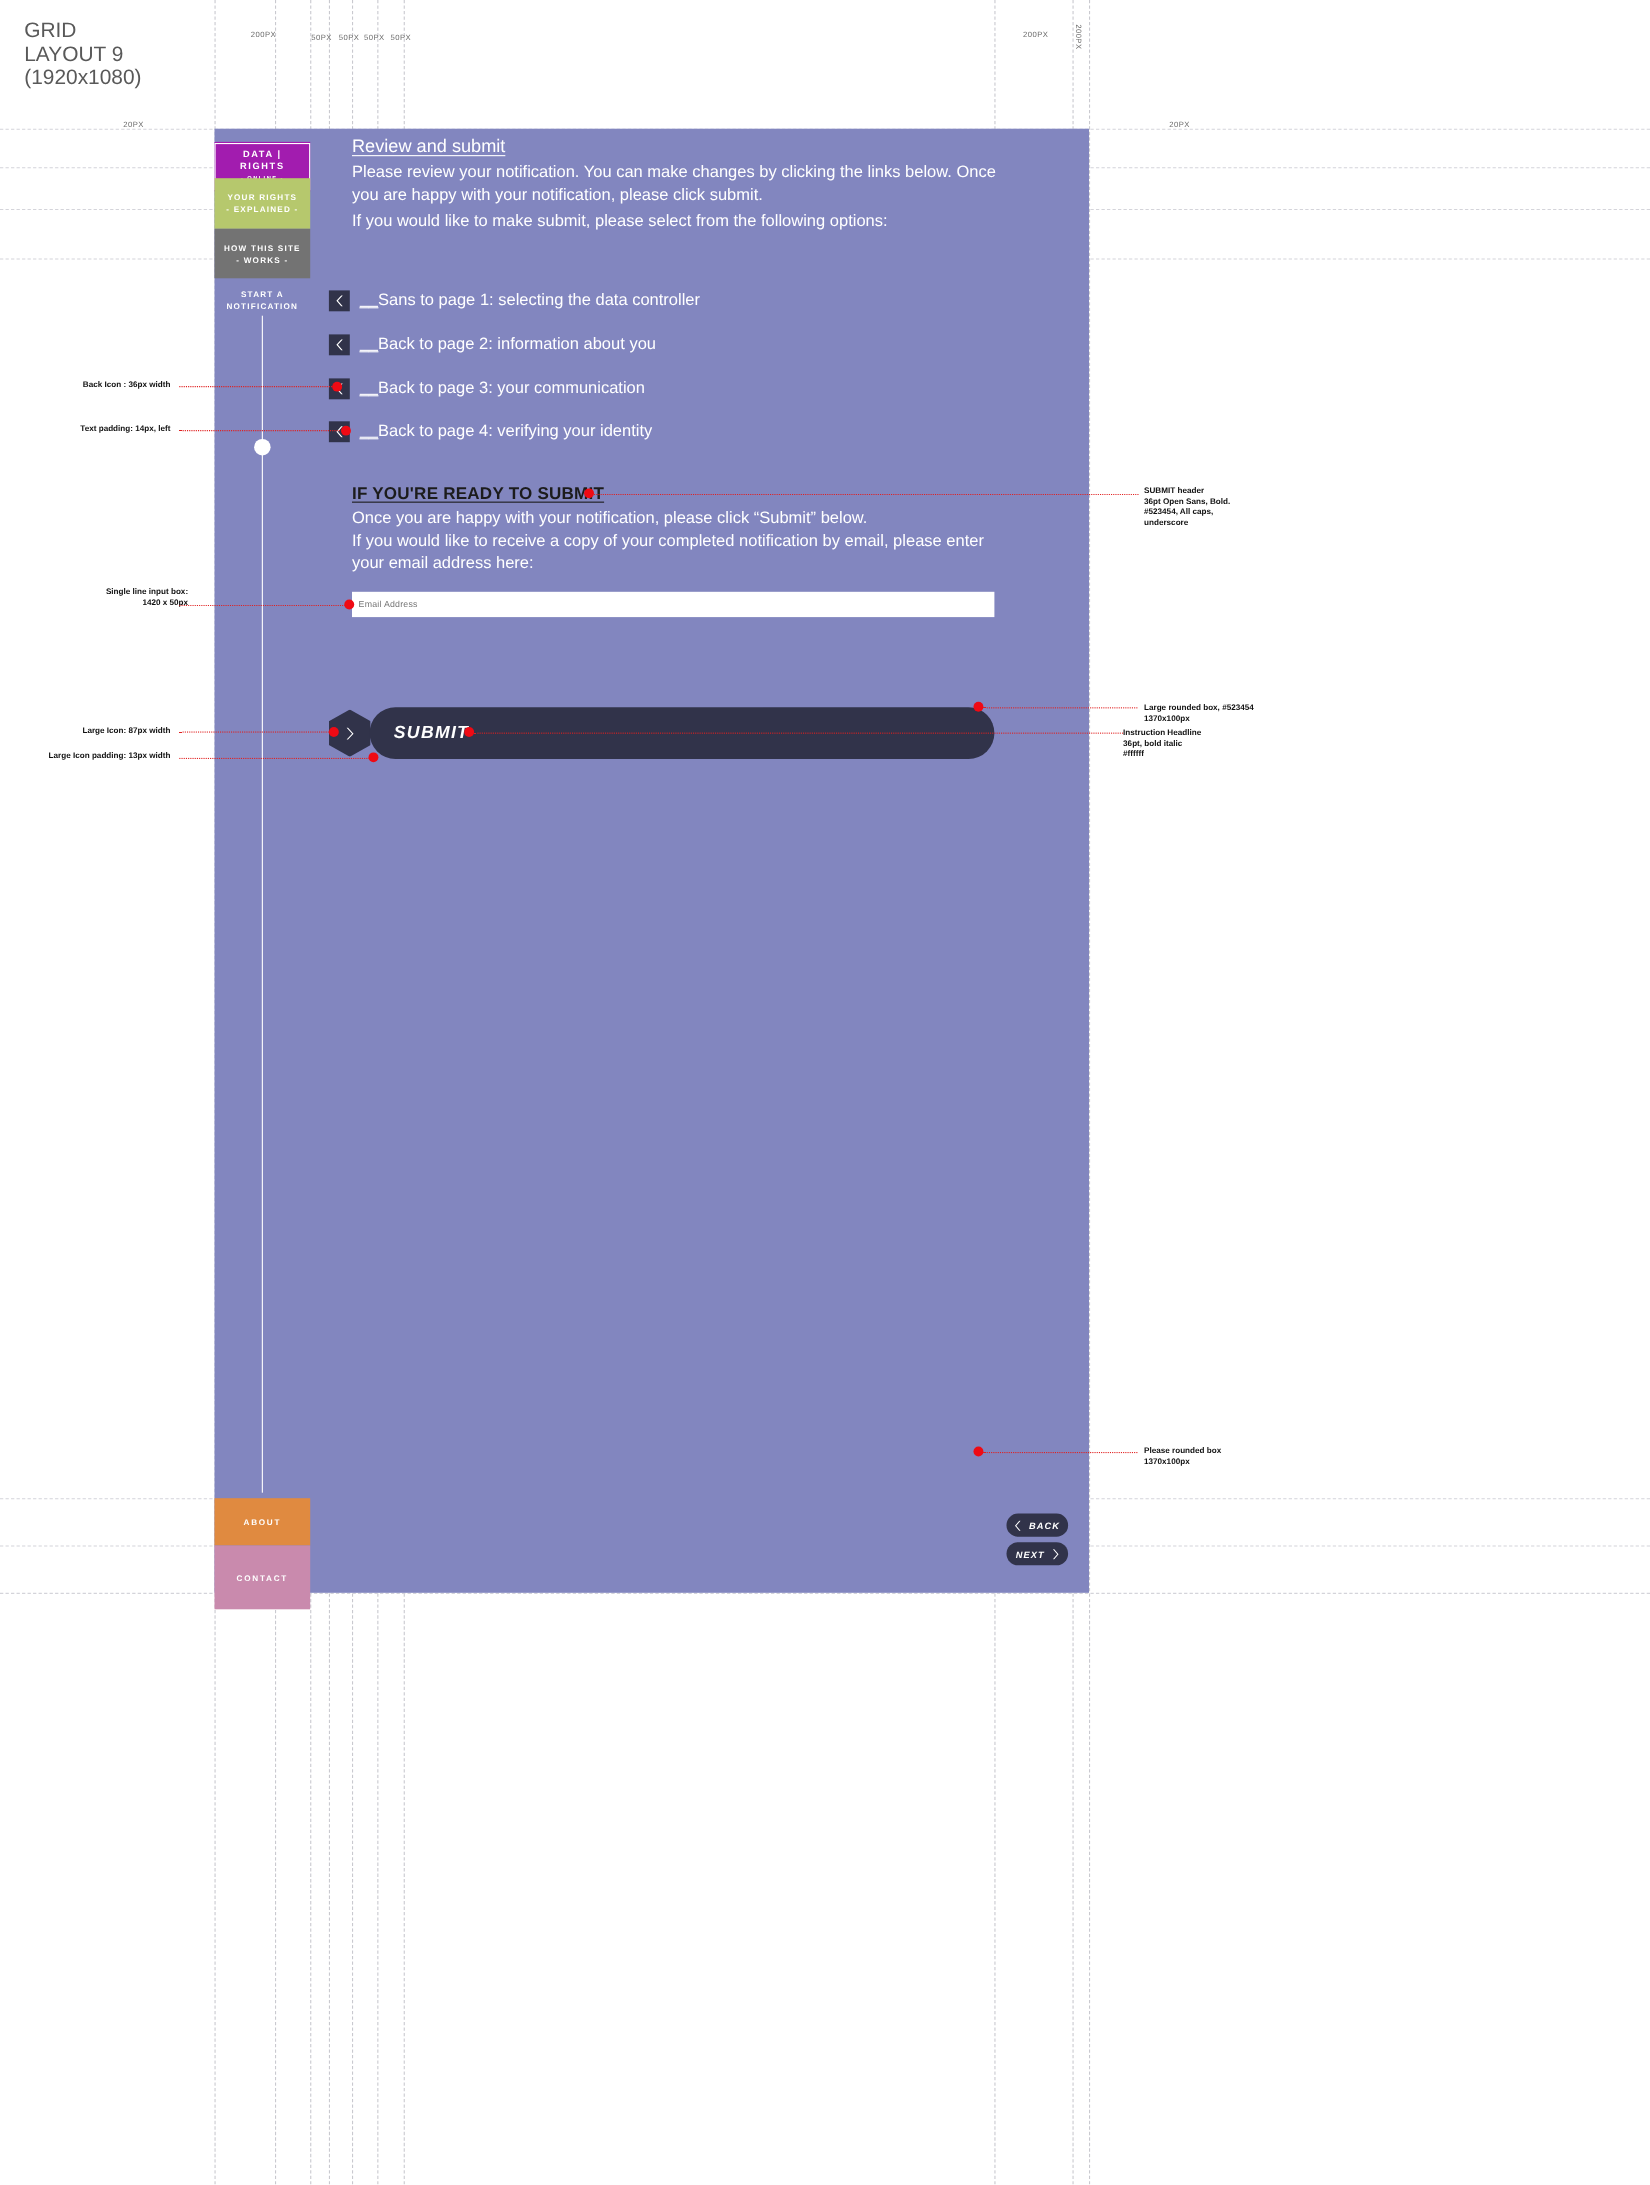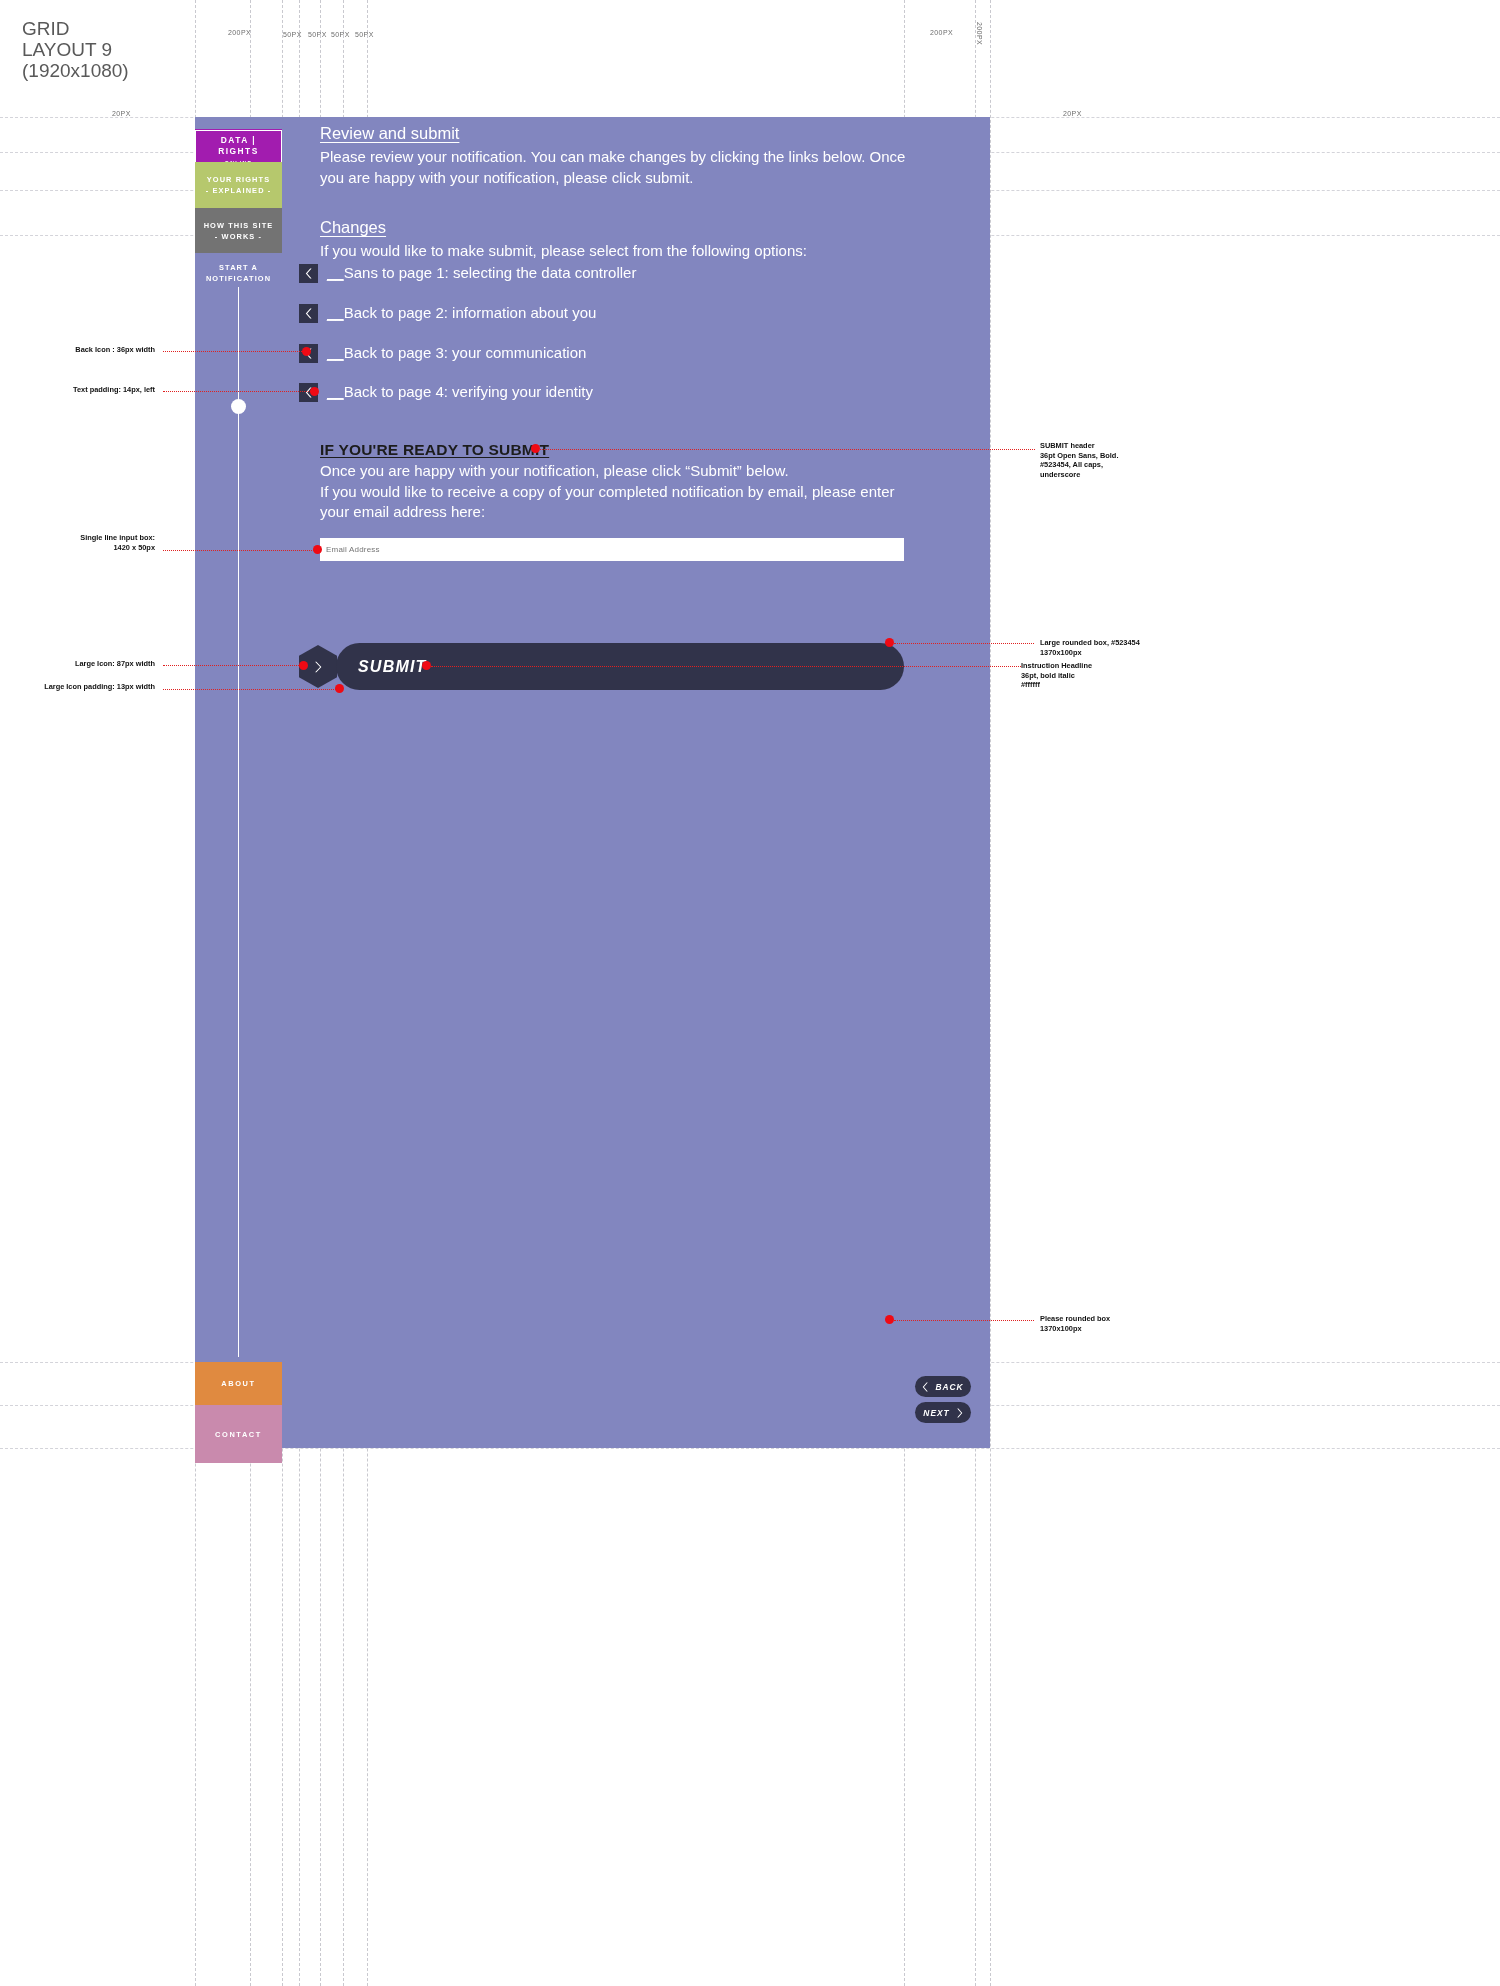--- a/index.html
+++ b/index.html
@@ -187,21 +187,20 @@
     <span>ABOUT</span>
   </div>
   <div class="nav-btn" id="nav-contact">
     <span>CONTACT</span>
   </div>
 </div>
 
 <div class="abs" id="content">
   <div class="sec-h">Review and submit</div>
   <div class="sec-p" style="margin-top:3px">Please review your notification. You can make changes by clicking the links below. Once you are happy with your notification, please click submit.</div>
-  <div class="sec-h" style="margin-top:28px">Changes</div>
   <div class="sec-p" style="margin-top:3px">If you would like to make submit, please select from the following options:</div>
 </div>
 
 <div class="back-row" style="top:263px">
   <span class="back-icon">
     <svg width="8" height="11" viewBox="0 0 8 11">
         <path d="M6.6 0.6 L2.2 5.5 L6.6 10.4 L5.2 10.4 L0.8 5.5 L5.2 0.6 Z" fill="#fff"></path>
       </svg>
   </span>
   <span class="back-txt"><u>__</u><span>Sans to page 1: selecting the data controller</span></span>
@@ -269,21 +268,21 @@
 <div class="dotline" style="left:163px;top:391px;width:150px"></div>
 <div class="dot" style="left:310px;top:387px"></div>
 
 <div class="dot" style="left:531px;top:444px"></div>
 <div class="dotline" style="left:540px;top:449px;width:495px"></div>
 <div class="ann right" style="left:1040px;top:441px;width:170px;white-space:pre-line">SUBMIT header
 36pt Open Sans, Bold.
 #523454, All caps,
 underscore</div>
 
-<div class="ann left" style="left:20px;top:533px;width:135px;white-space:pre-line">Single line input box:
+<div class="ann left" style="left:36px;top:533px;width:135px;white-space:pre-line">Single line input box:
 1420 x 50px</div>
 <div class="dotline" style="left:163px;top:550px;width:153px"></div>
 <div class="dot" style="left:313px;top:545px"></div>
 
 <div class="dot" style="left:885px;top:638px"></div>
 <div class="dotline" style="left:894px;top:643px;width:140px"></div>
 <div class="ann right" style="left:1040px;top:638px;width:175px;white-space:pre-line">Large rounded box, #523454
 1370x100px</div>
 
 <div class="dot" style="left:422px;top:661px"></div>

